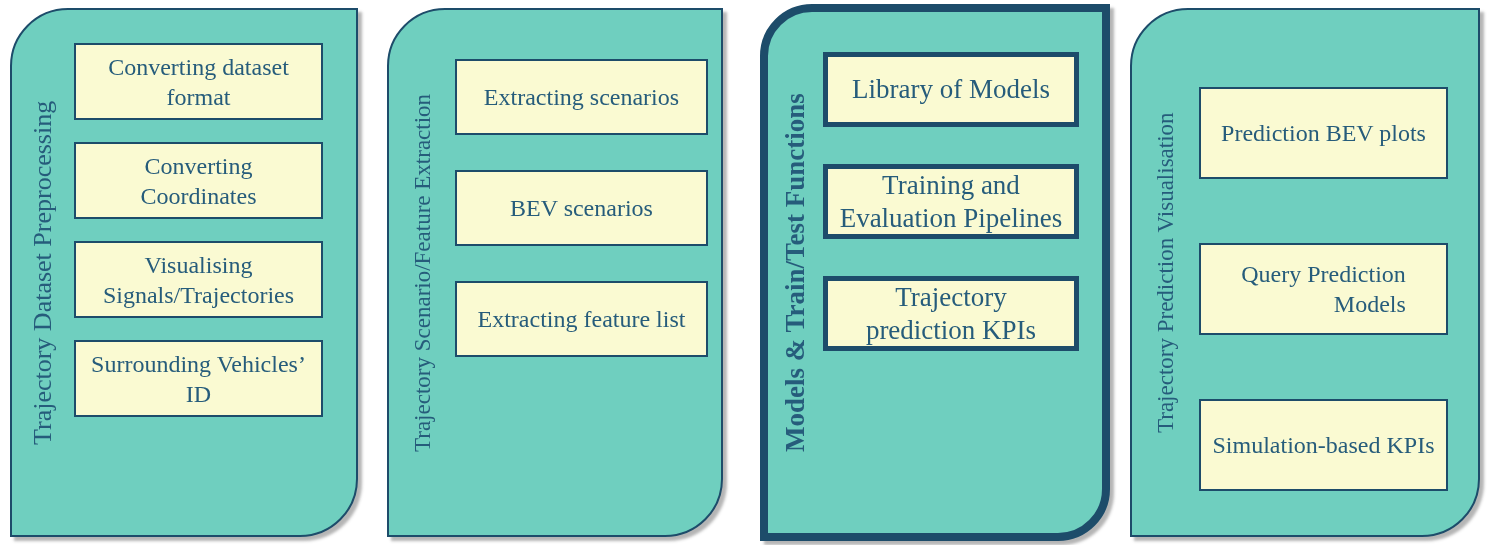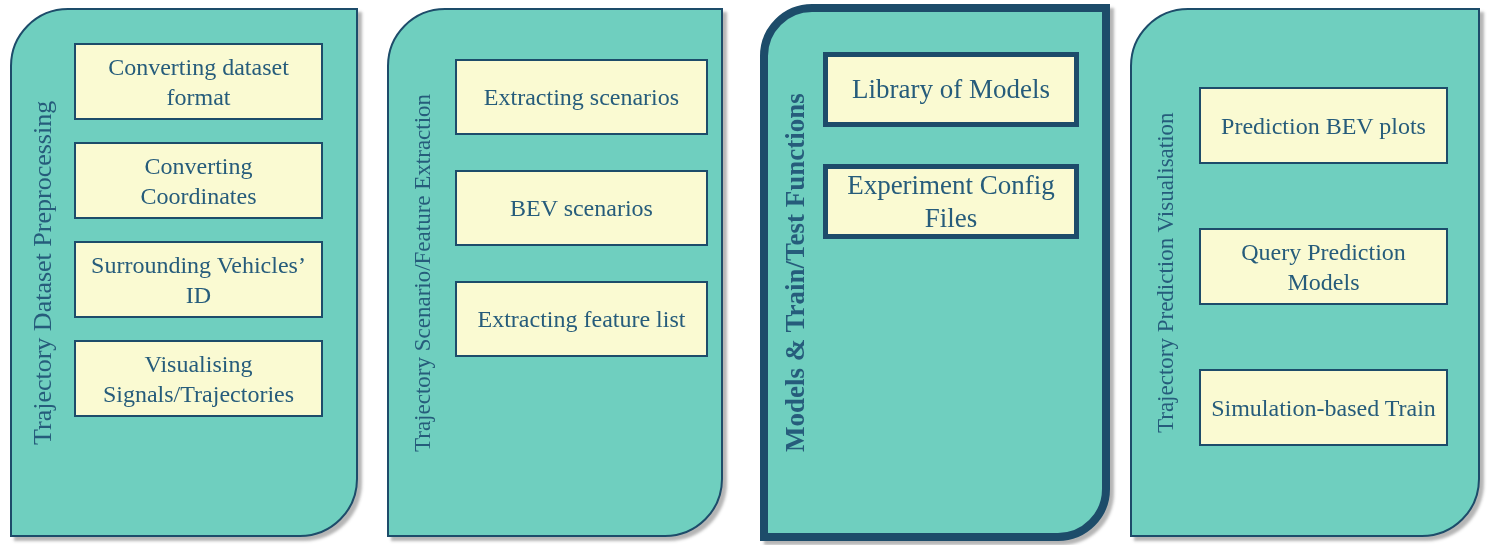--- a/index.html
+++ b/index.html
@@ -72,62 +72,64 @@
     justify-content:center;
     text-align:center;
     white-space:pre-line;
     font-size:24px;
     line-height:1.25;
     padding:2px 8px;
   }
   .p1 .box{height:77px;}
   .p2 .box{height:76px;}
   .p3 .box{height:75px;border-width:5px;font-size:27px;line-height:1.2;}
-  .p4 .box{height:77px;}
+  .p4 .box{height:92px;text-align:right;}
 </style>
 </head>
 <body>
 
 <div class="diagram">
 
   <section class="panel p1">
     <div class="vtitle">Trajectory Dataset Preprocessing</div>
     <div class="boxes">
         <div class="box">Converting dataset
 format</div>
         <div class="box">Converting
 Coordinates</div>
+        <div class="box">Visualising
+Signals/Trajectories</div>
         <div class="box">Surrounding Vehicles’
 ID</div>
-        <div class="box">Visualising
-Signals/Trajectories</div>
       </div>
   </section>
 
   <section class="panel p2">
     <div class="vtitle">Trajectory Scenario/Feature Extraction</div>
     <div class="boxes">
         <div class="box">Extracting scenarios</div>
         <div class="box">BEV scenarios</div>
         <div class="box">Extracting feature list</div>
       </div>
   </section>
 
   <section class="panel p3">
     <div class="vtitle">Models &amp; Train/Test Functions</div>
     <div class="boxes">
         <div class="box">Library of Models</div>
-        <div class="box">Experiment Config
-Files</div>
+        <div class="box">Training and
+Evaluation Pipelines</div>
+        <div class="box">Trajectory
+prediction KPIs</div>
       </div>
   </section>
 
   <section class="panel p4">
     <div class="vtitle">Trajectory Prediction Visualisation</div>
     <div class="boxes">
         <div class="box">Prediction BEV plots</div>
         <div class="box">Query Prediction
 Models</div>
-        <div class="box">Simulation-based Train</div>
+        <div class="box">Simulation-based KPIs</div>
       </div>
   </section>
 
 </div>
 
 </body></html>

